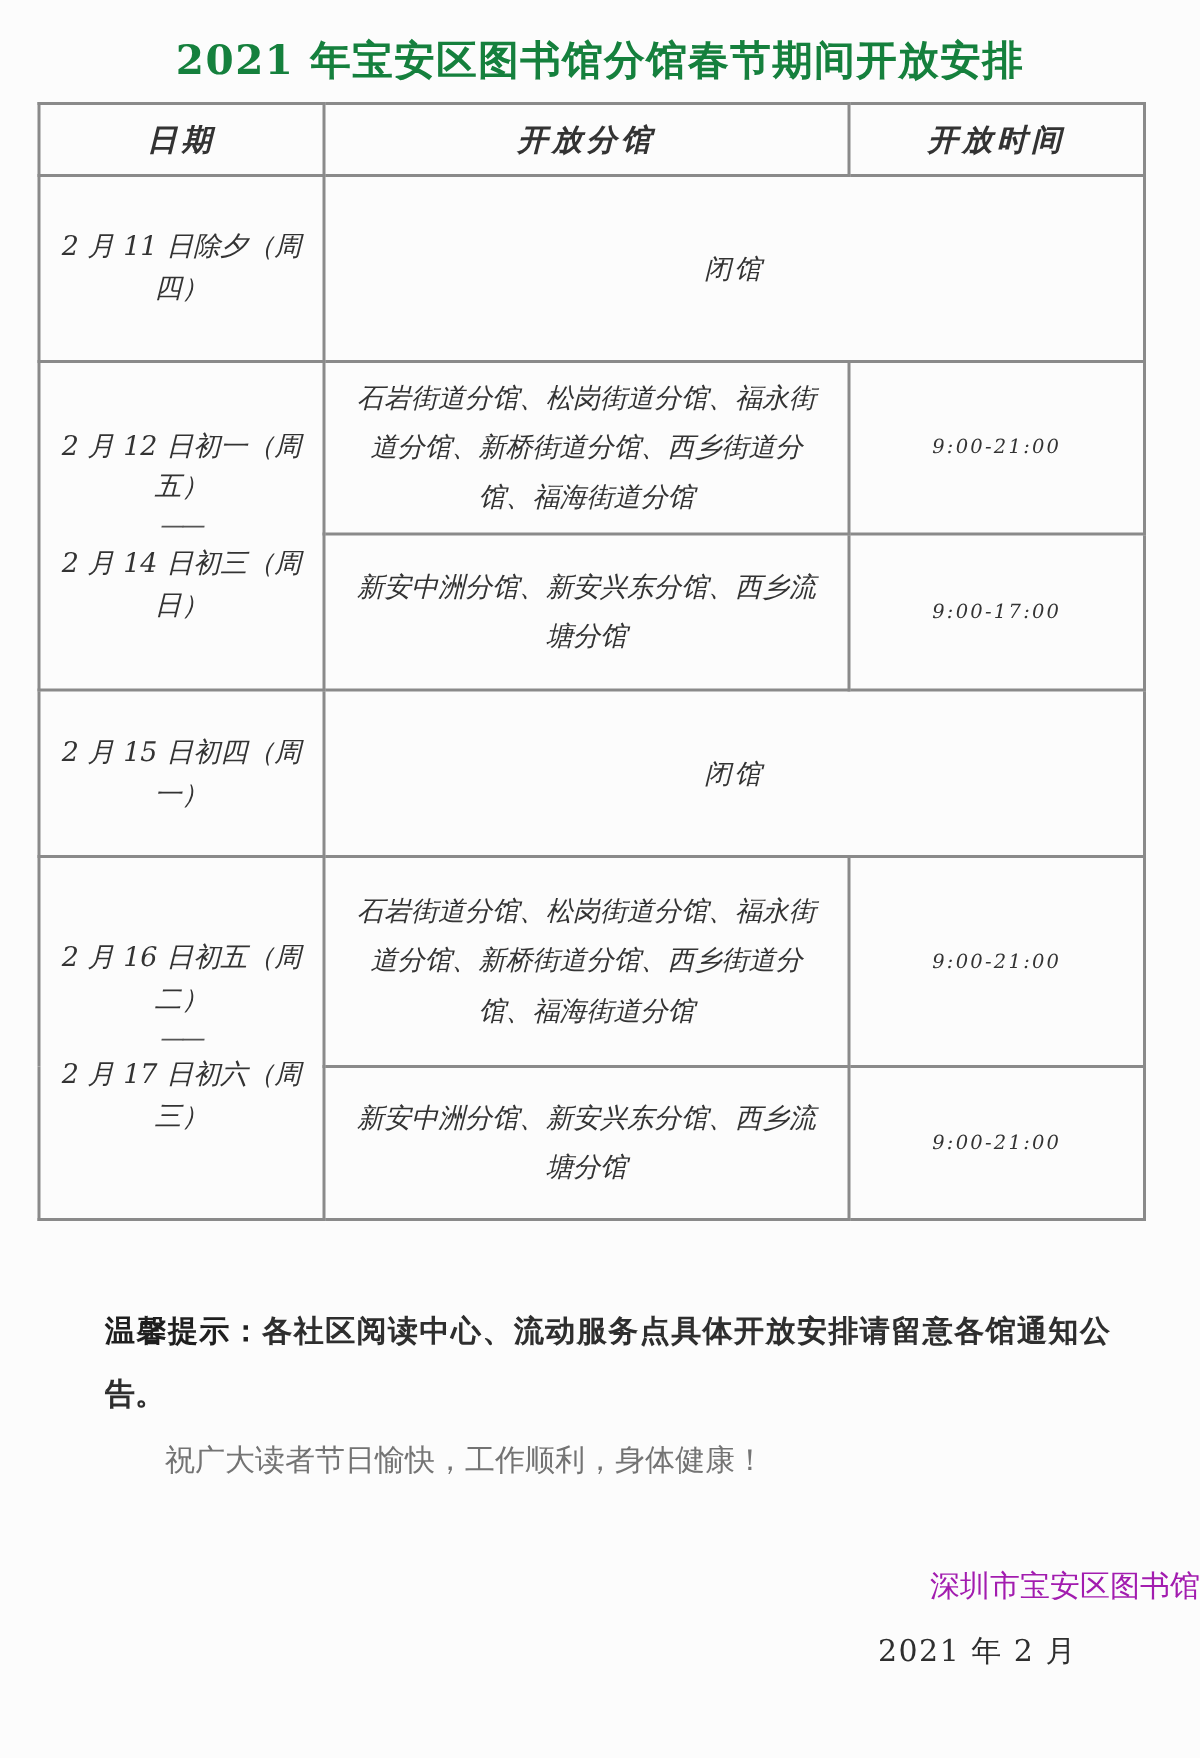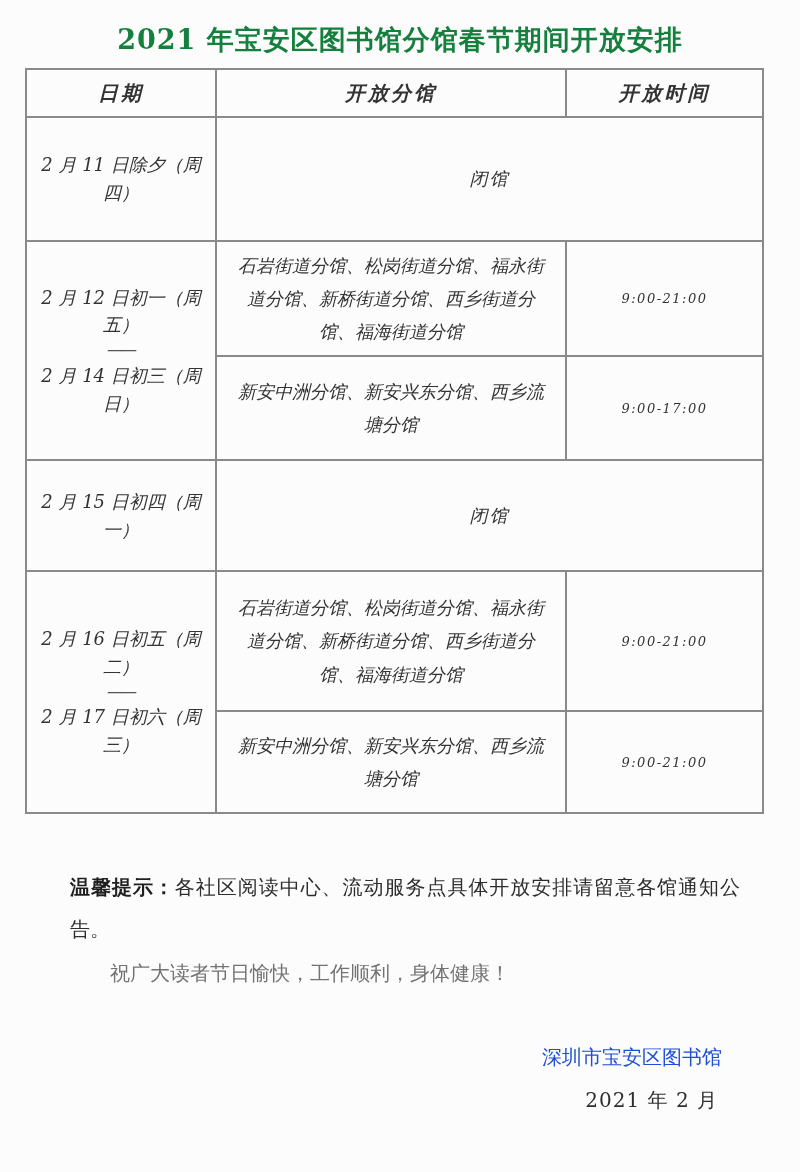--- a/index.html
+++ b/index.html
@@ -82,35 +82,35 @@
   .h-r3  { height: 111px; }
   .h-r4a { height: 140px; }
   .h-r4b { height: 102px; }
 
   .footer-notice {
     margin: 52px 60px 0 70px;
     font-size: 20px;
     line-height: 2.1;
     color: #2e2e2e;
     text-align: justify;
+    font-weight: bold;
   }
   .footer-notice b { color: #1f1f1f; }
   .footer-wish {
     margin: 2px 60px 0 70px;
     font-size: 20px;
     line-height: 2.1;
     text-indent: 2em;
     color: #737373;
   }
   .sig-org {
     margin-top: 50px;
     text-align: right;
-    padding-right: 78px;
     font-size: 20px;
-    color: #1d4ed8;
+    color: #a21caf;
   }
   .sig-date {
     margin-top: 16px;
     text-align: right;
     padding-right: 82px;
     font-size: 20px;
     color: #2e2e2e;
     letter-spacing: 1px;
   }
 </style>

